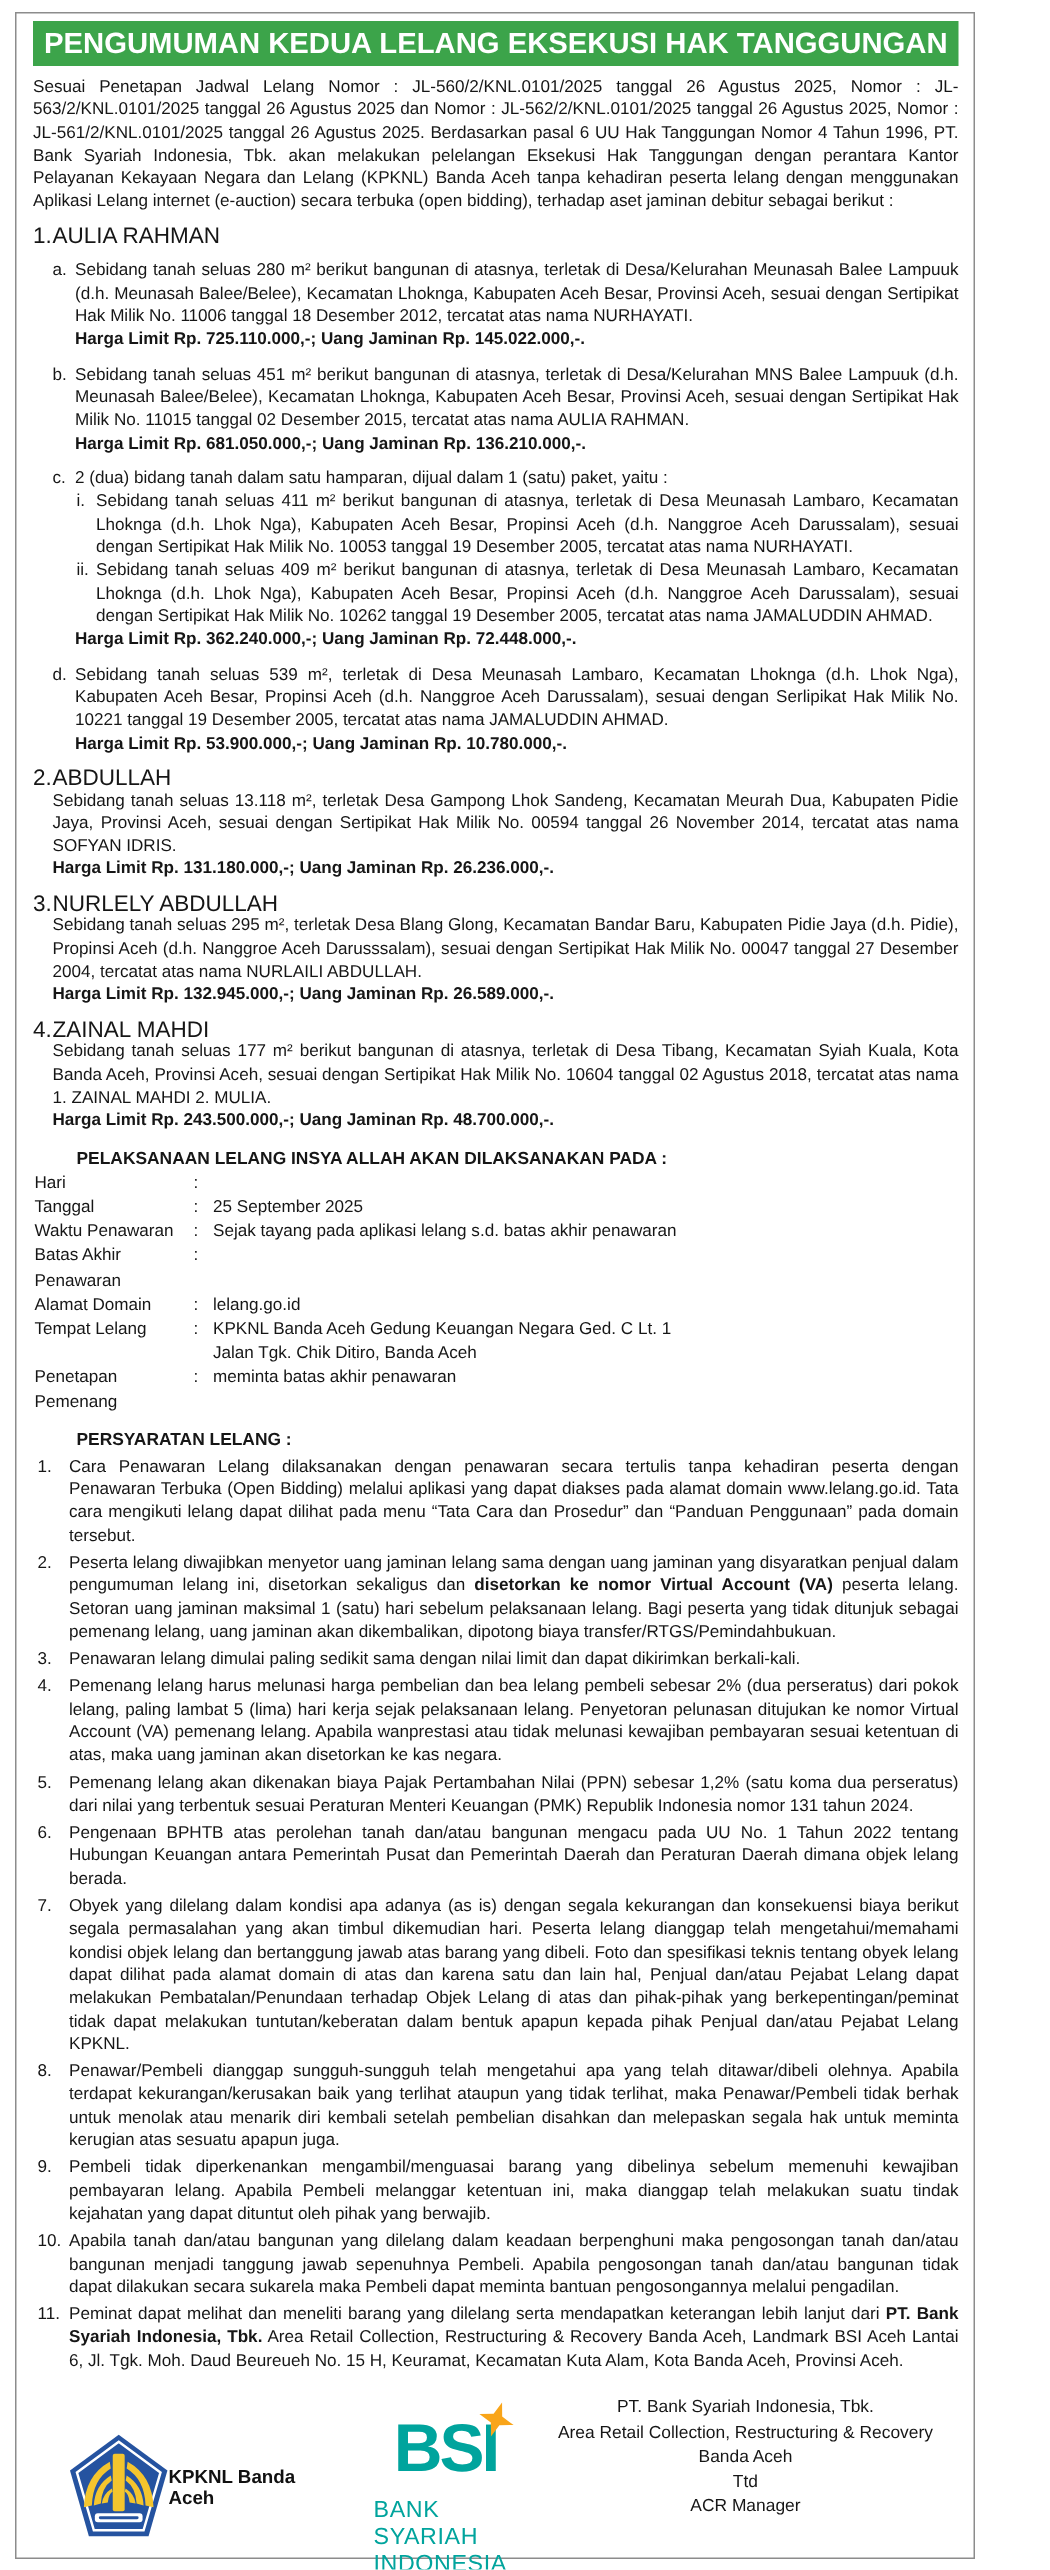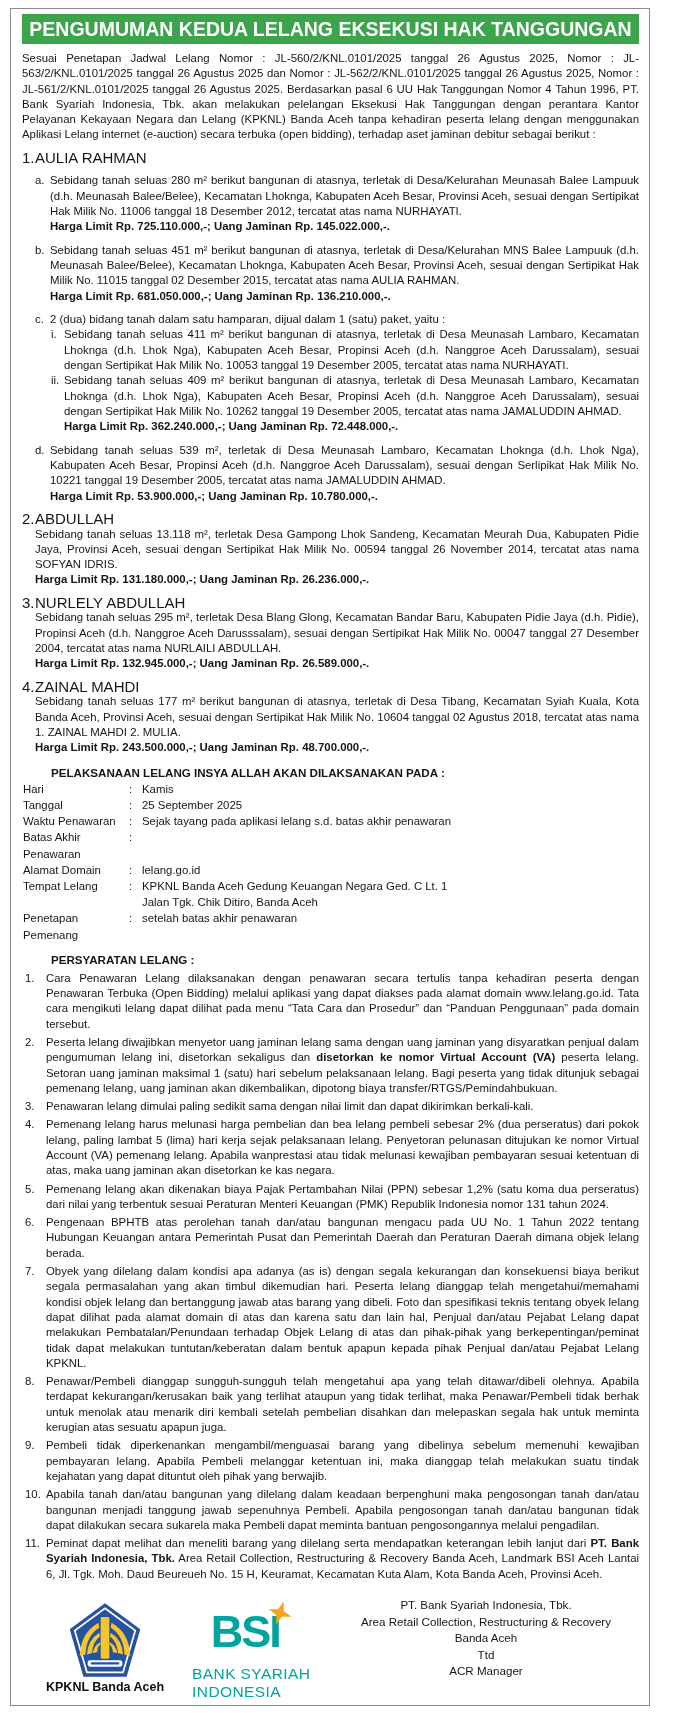--- a/index.html
+++ b/index.html
@@ -12,35 +12,35 @@
   
   .debtor{margin-top:7px;}
   .dhead{font-weight:normal;font-size:15px;line-height:15.5px;}
   .dnum{display:inline-block;width:13px;}
   .dbody{margin-left:13px;}
   .price{font-weight:bold;font-size:11.4px;line-height:15.5px;}
   .litem{position:relative;padding-left:15px;margin-top:8px;}
   .litem > .lbl{position:absolute;left:0;top:0;font-size:11.4px;line-height:15.3px;}
   .sitem{position:relative;padding-left:14px;}
   .sitem > .lbl{position:absolute;left:1px;top:0;font-size:11.4px;line-height:15.3px;}
-  .sub-price{margin-left:14px;}
+  .sub-price{}
   
   .sec-head{font-weight:bold;font-size:11.6px;line-height:16px;margin-top:9px;padding-left:29px;}
   .srow{display:flex;padding-left:1px;font-size:11.4px;line-height:16.2px;}
   .slabel{width:106px;flex:0 0 106px;}
   .scolon{width:13px;flex:0 0 13px;}
   .sval{flex:1;white-space:pre-line;}
   
   .terms{margin-top:3px;}
   .term{position:relative;padding-left:24px;margin-top:3px;}
   .term > .num{position:absolute;left:3px;top:0;font-size:11.4px;line-height:15.3px;}
   
   .footer{position:absolute;left:21px;right:12px;bottom:8px;height:102px;display:flex;align-items:flex-start;}
   .logos{display:flex;align-items:center;}
-  .kpknl{display:flex;flex-direction:column;align-items:center;margin-left:14px;}
+  .kpknl{display:flex;flex-direction:row;align-items:center;margin-left:14px;}
   .kpknl-label{font-weight:bold;font-size:12.5px;margin-top:2px;color:#111;}
   .bsi{display:flex;align-items:center;margin-left:16px;margin-top:14px;flex-direction:column;}
   .bsi-word{position:relative;font-weight:800;font-size:45px;letter-spacing:-2px;color:var(--teal,#00a49d);line-height:46px;}
   .bsi-star{position:absolute;top:-9px;right:-13px;}
   .bsi-sub{margin-left:12px;color:var(--teal,#00a49d);font-size:15.5px;line-height:18px;letter-spacing:0.4px;margin-top:10px;}
   .signature{margin-left:auto;width:302px;text-align:center;font-size:11.6px;line-height:16.6px;margin-top:2px;}
   .pent{fill:var(--kblue,#2553a0);}
   .gold{fill:var(--kgold,#f4c52e);}
   .starfill{fill:var(--orange,#f9a51a);}
 </style>
@@ -106,21 +106,20 @@
           <div class="price">Harga Limit Rp. 243.500.000,-; Uang Jaminan Rp. 48.700.000,-.</div>
         </div>
       </div>
     </div>
 
   <div class="sec-head">PELAKSANAAN LELANG INSYA ALLAH AKAN DILAKSANAKAN PADA :</div>
   <div>
       <div class="srow">
         <span class="slabel">Hari</span>
         <span class="scolon">:</span>
-        <span class="sval">Kamis</span>
       </div>
       <div class="srow">
         <span class="slabel">Tanggal</span>
         <span class="scolon">:</span>
         <span class="sval">25 September 2025</span>
       </div>
       <div class="srow">
         <span class="slabel">Waktu Penawaran</span>
         <span class="scolon">:</span>
         <span class="sval">Sejak tayang pada aplikasi lelang s.d. batas akhir penawaran</span>
@@ -136,21 +135,21 @@
       </div>
       <div class="srow">
         <span class="slabel">Tempat Lelang</span>
         <span class="scolon">:</span>
         <span class="sval">KPKNL Banda Aceh Gedung Keuangan Negara Ged. C Lt. 1
 Jalan Tgk. Chik Ditiro, Banda Aceh</span>
       </div>
       <div class="srow">
         <span class="slabel">Penetapan Pemenang</span>
         <span class="scolon">:</span>
-        <span class="sval">setelah batas akhir penawaran</span>
+        <span class="sval">meminta batas akhir penawaran</span>
       </div>
     </div>
 
   <div class="sec-head">PERSYARATAN LELANG :</div>
   <div class="terms">
       <div class="term">
         <span class="num">1.</span>
         <div class="jtext"><span>Cara Penawaran Lelang dilaksanakan dengan penawaran secara tertulis tanpa kehadiran peserta dengan Penawaran Terbuka (Open Bidding) melalui aplikasi yang dapat diakses pada alamat domain www.lelang.go.id. Tata cara mengikuti lelang dapat dilihat pada menu “Tata Cara dan Prosedur” dan “Panduan Penggunaan” pada domain tersebut.</span></div>
       </div>
       <div class="term">

